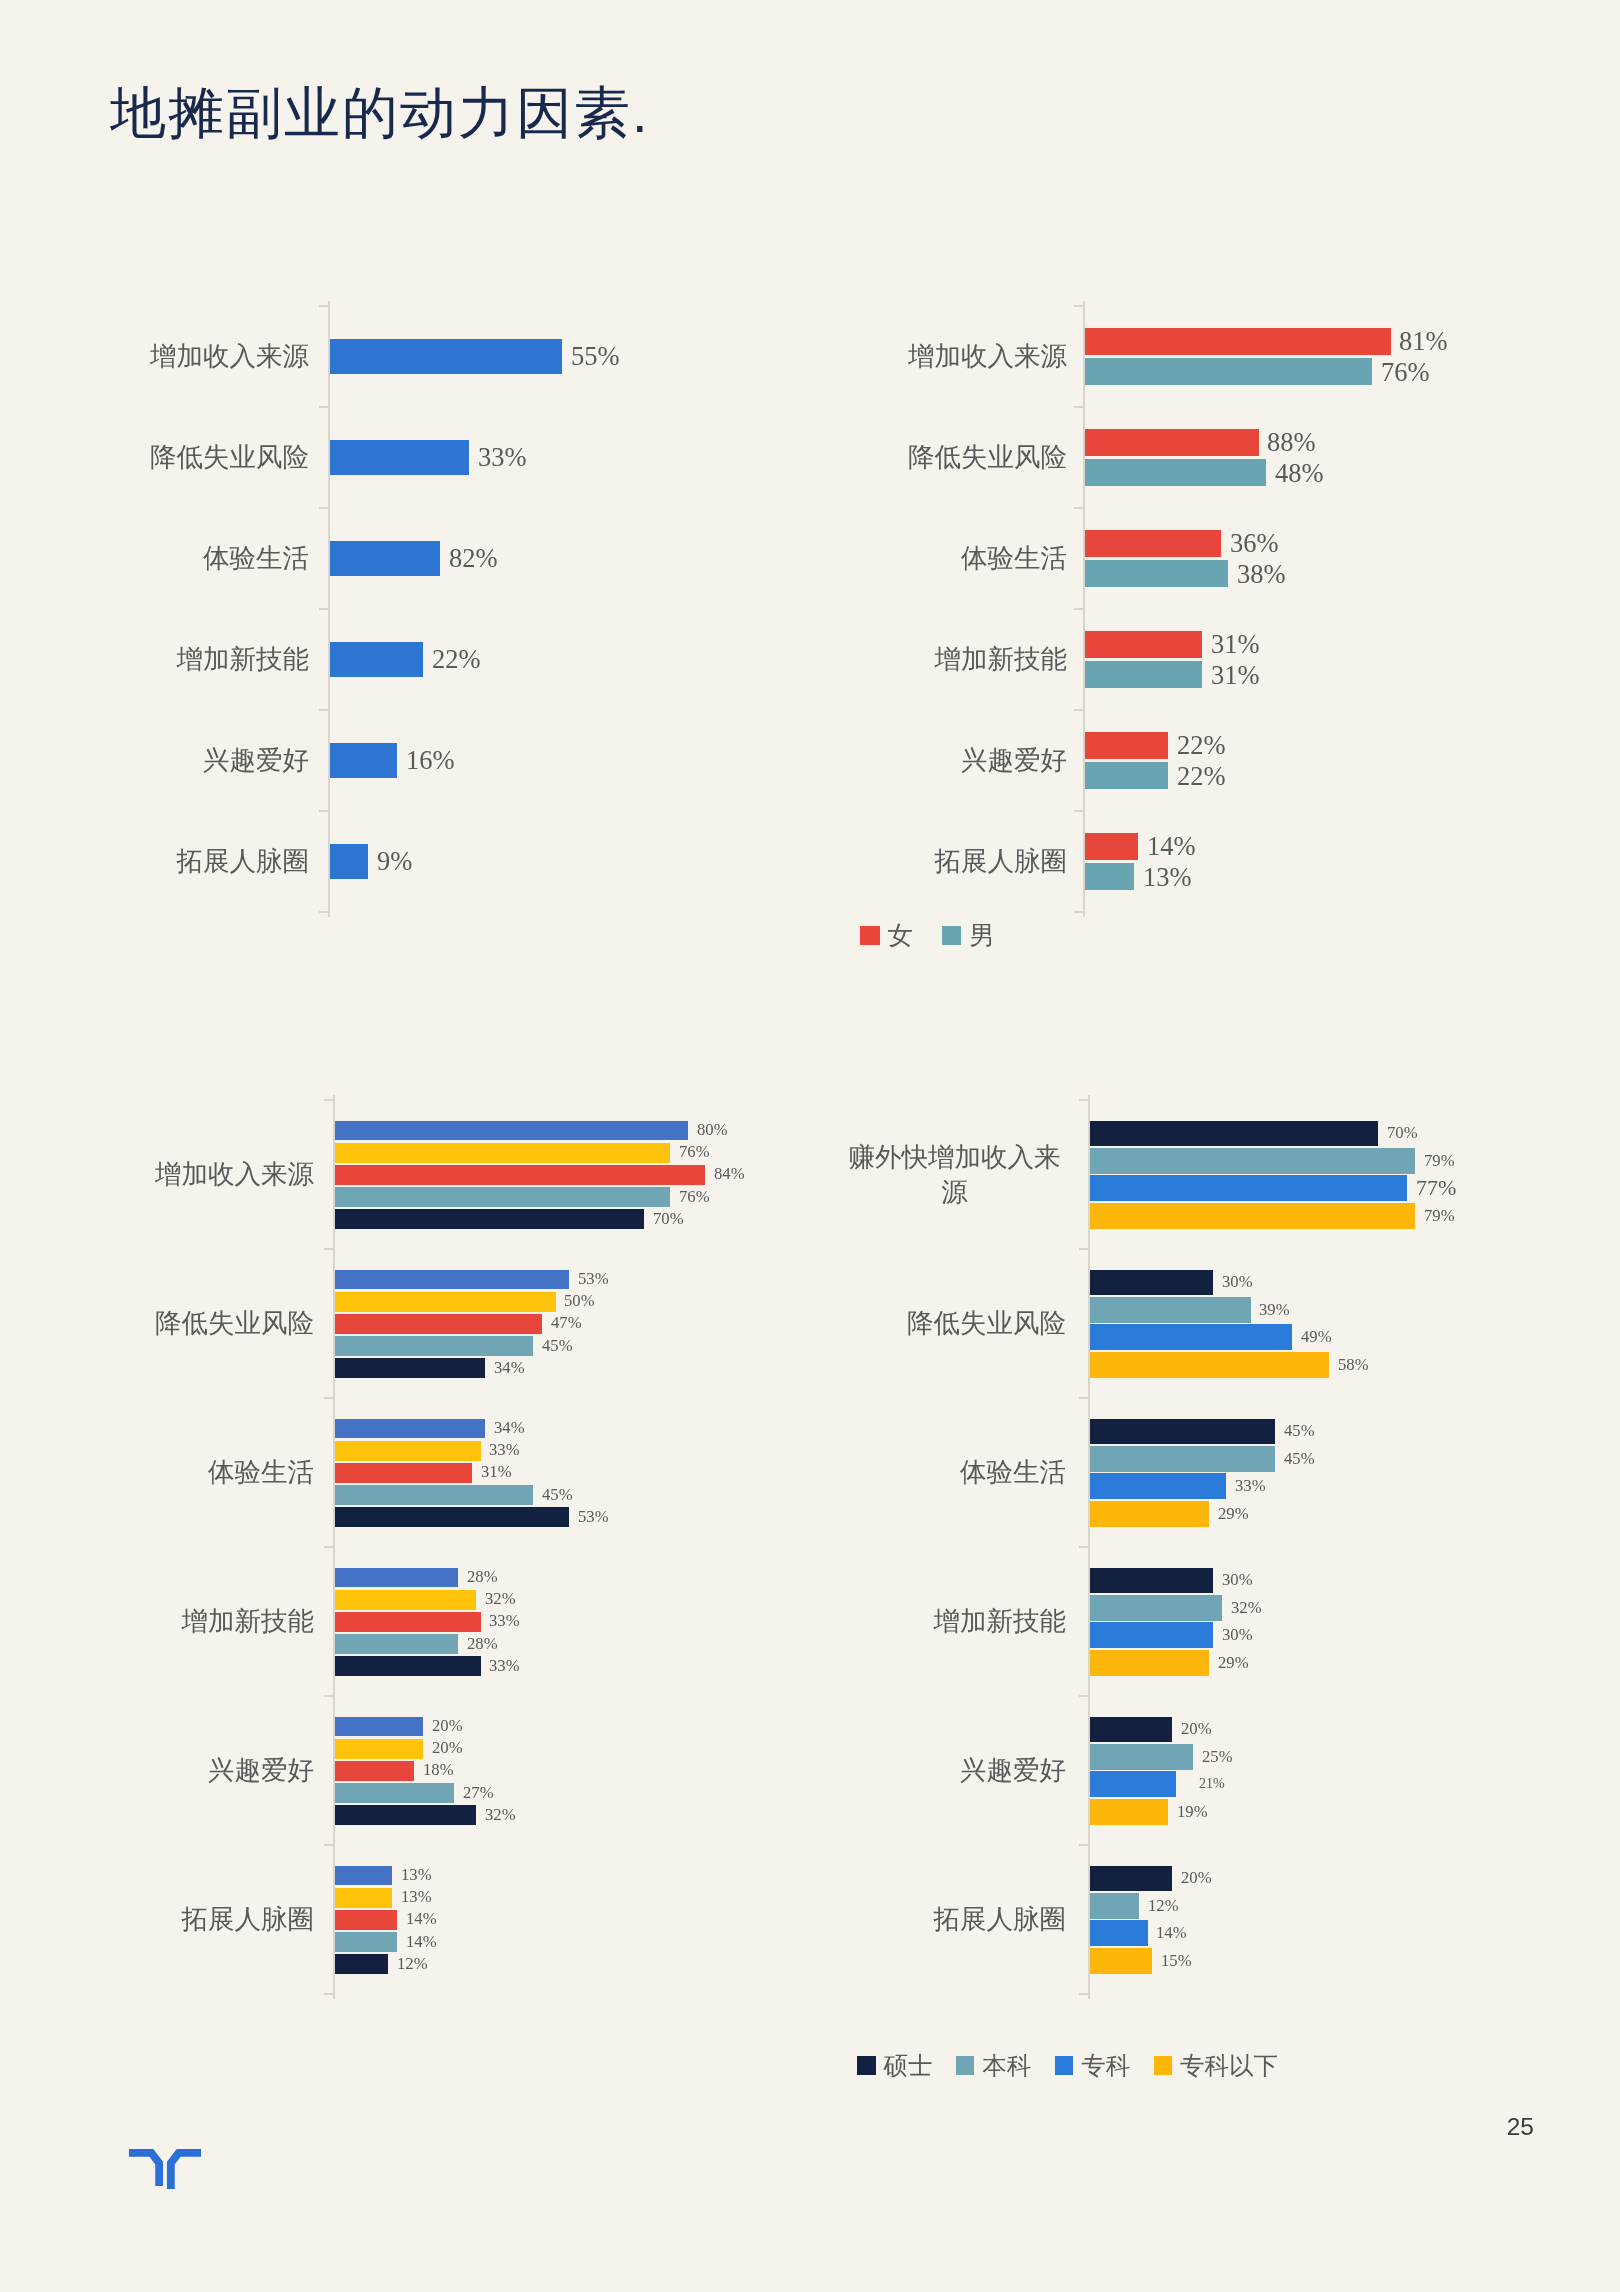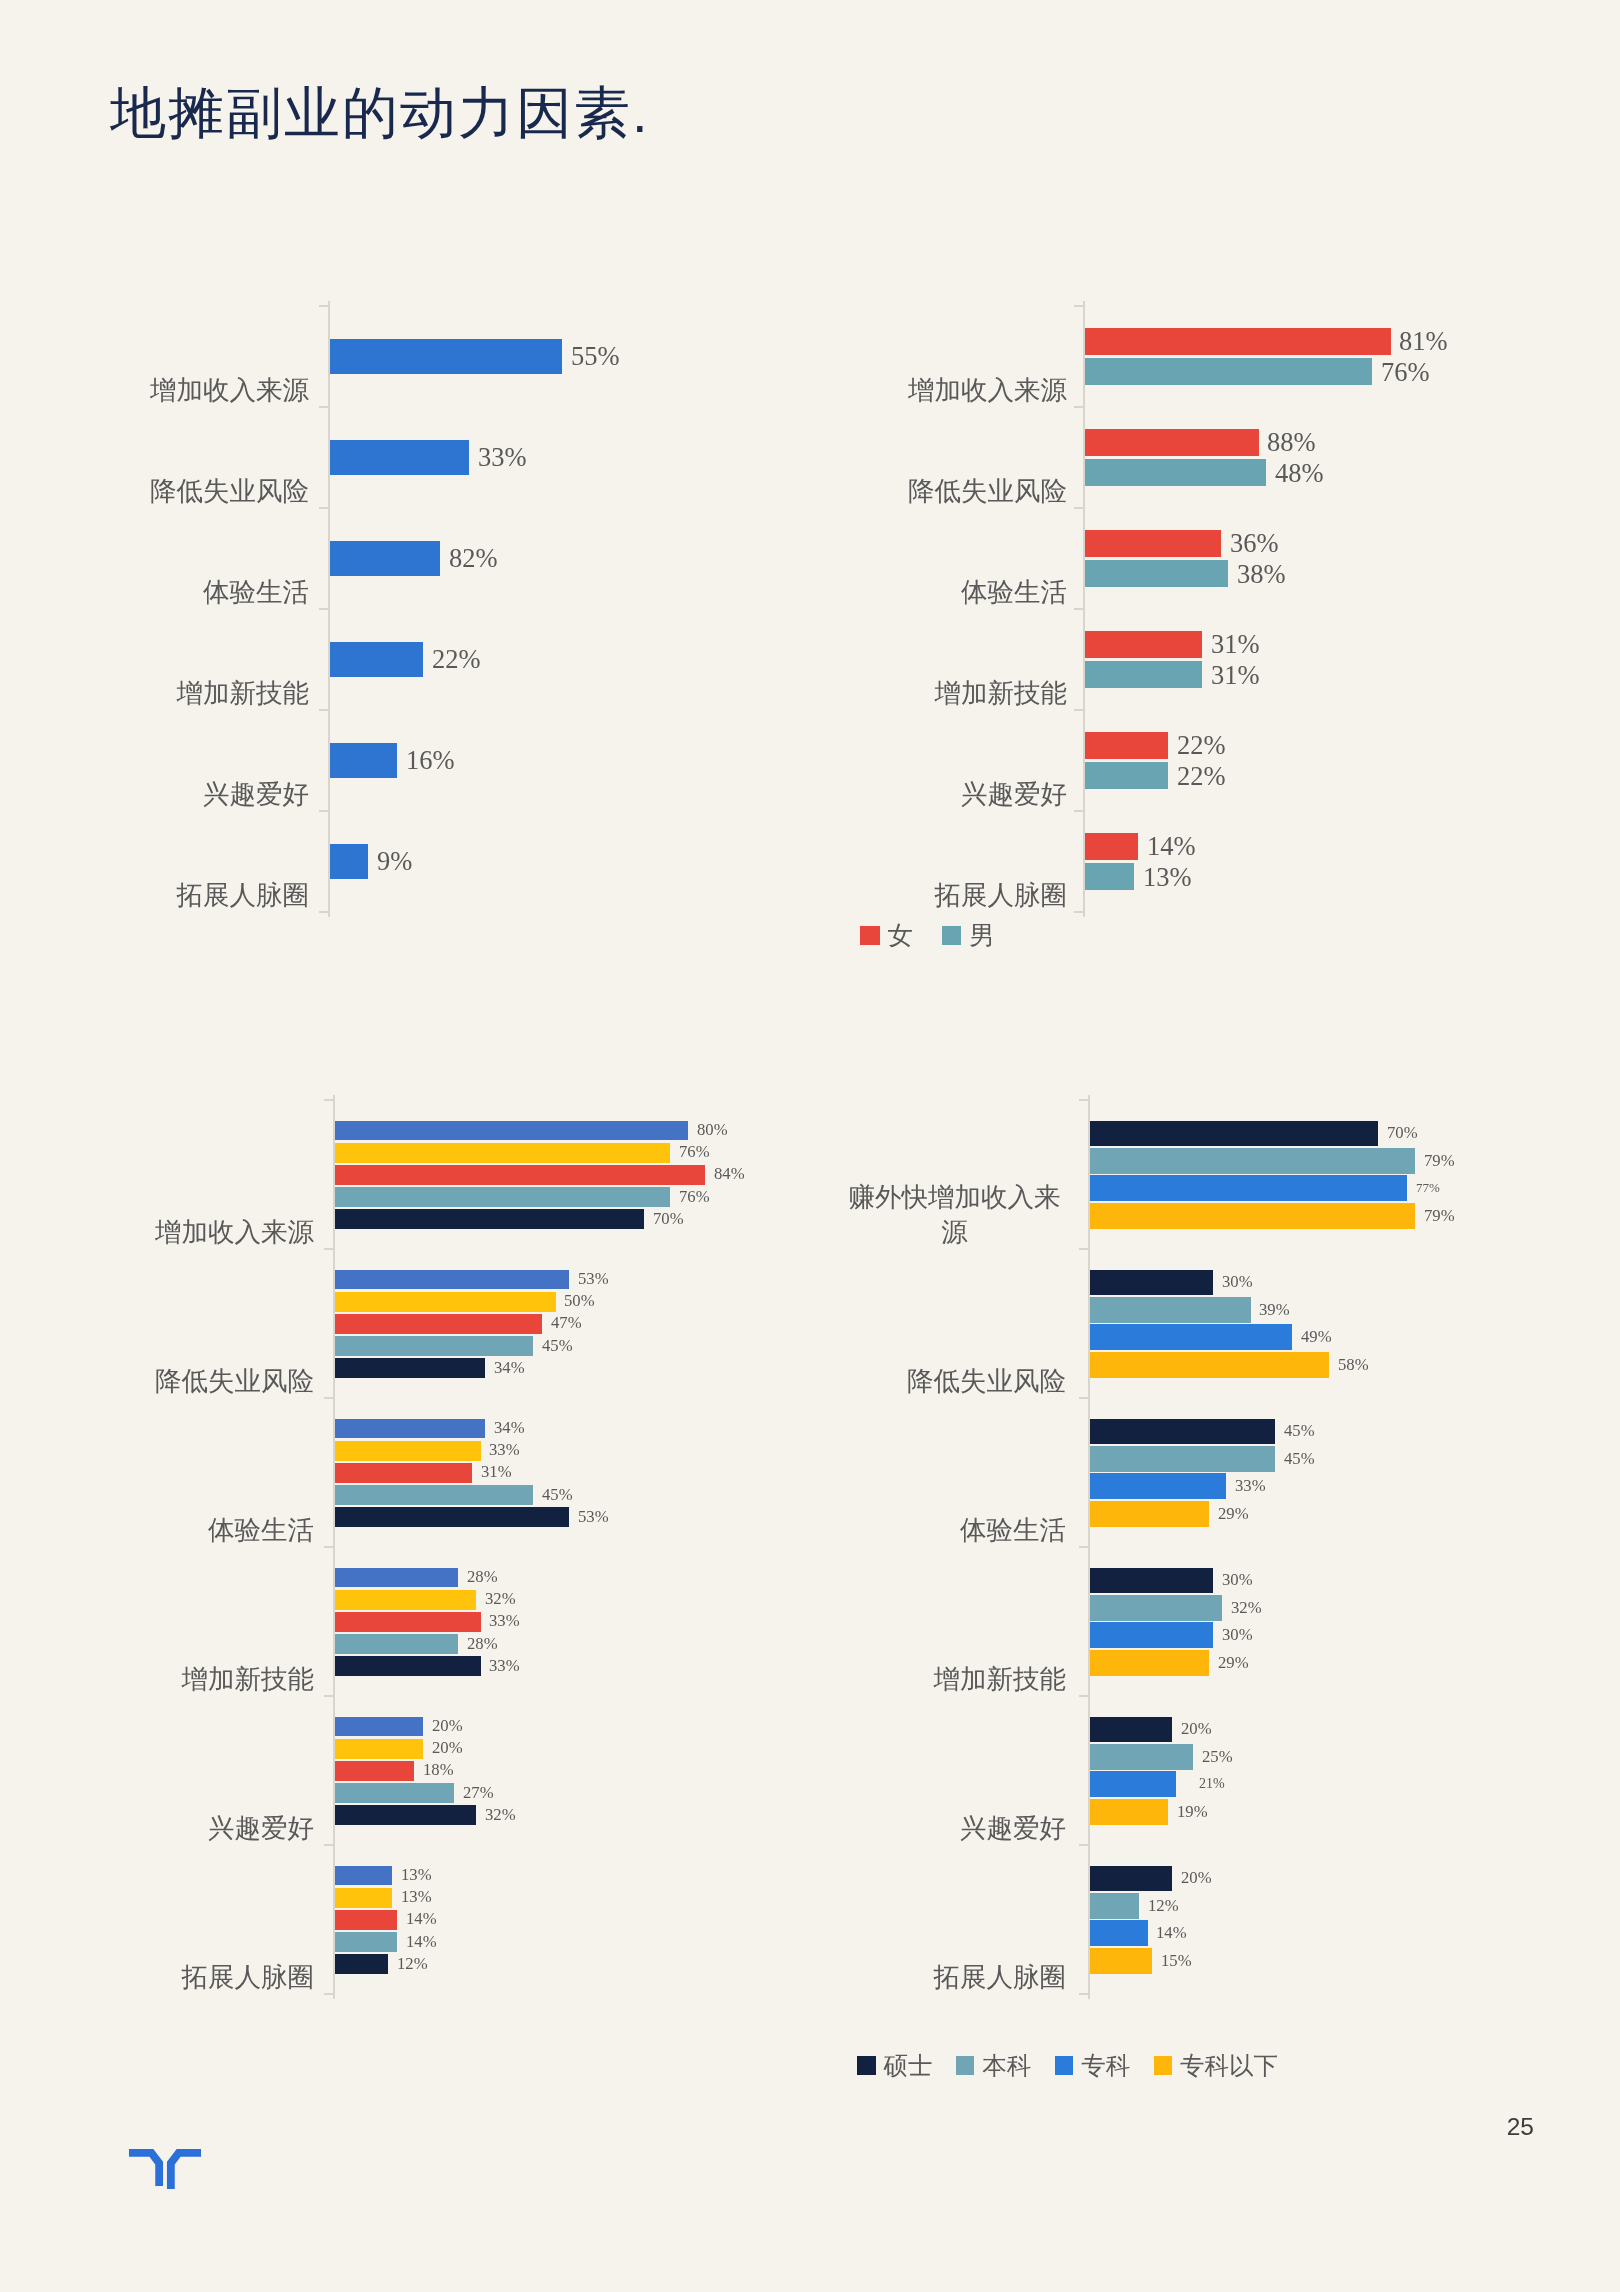--- a/index.html
+++ b/index.html
@@ -14,21 +14,21 @@
     position:absolute;left:110px;top:76px;margin:0;
     font-size:56px;font-weight:400;letter-spacing:2px;
     color:#19294E;
   }
   .chart{position:absolute;width:725px;}
   .axis{position:absolute;width:2px;background:#D9D5CC;}
   .tick{position:absolute;width:8.8px;height:2px;background:#D9D5CC;}
   .row{position:absolute;left:0;width:100%;}
   .cat{
     position:absolute;left:0;height:100%;
-    display:flex;align-items:flex-end;justify-content:flex-end;
+    display:flex;align-items:center;justify-content:flex-end;
     color:#595959;
   }
   .cat span{text-align:center;line-height:1.3;}
   .bar{position:absolute;}
   .val{
     position:absolute;transform:translateY(-50%);
     color:#595959;white-space:nowrap;
     font-family:"Liberation Serif","DejaVu Serif",serif;
   }
   .legend{position:absolute;display:flex;align-items:center;color:#595959;}
@@ -274,21 +274,21 @@
       <div class="tick" style="left: 236px; top: 893px; background: rgb(217, 213, 204);"></div>
       <div class="row" style="top: 0px; height: 149px;">
         <div class="cat" style="width: 223px; font-size: 26.5px; color: rgb(89, 89, 89);">
           <span style="max-width: 225px;">赚外快增加收入来源</span>
         </div>
         <div class="bar" style="top: 20.6px; left: 247px; width: 288px; height: 25.5px; background: rgb(19, 33, 64);"></div>
         <div class="val" style="left: 544px; top: 33px; font-size: 16.7px; color: rgb(89, 89, 89);">70%</div>
         <div class="bar" style="top: 48px; left: 247px; width: 325px; height: 25.5px; background: rgb(111, 165, 181);"></div>
         <div class="val" style="left: 581px; top: 61px; font-size: 16.7px; color: rgb(89, 89, 89);">79%</div>
         <div class="bar" style="top: 75px; left: 247px; width: 317px; height: 25.5px; background: rgb(43, 123, 218);"></div>
-        <div class="val" style="left: 573px; top: 88px; font-size: 13px; color: rgb(89, 89, 89);">77%</div>
+        <div class="val" style="left: 573px; top: 88px; font-size: 22px; color: rgb(89, 89, 89);">77%</div>
         <div class="bar" style="top: 103px; left: 247px; width: 325px; height: 25.5px; background: rgb(255, 182, 11);"></div>
         <div class="val" style="left: 581px; top: 116px; font-size: 16.7px; color: rgb(89, 89, 89);">79%</div>
       </div>
       <div class="row" style="top: 149px; height: 149px;">
         <div class="cat" style="width: 223px; font-size: 26.5px; color: rgb(89, 89, 89);">
           <span style="max-width: 225px;">降低失业风险</span>
         </div>
         <div class="bar" style="top: 20.6px; left: 247px; width: 123px; height: 25.5px; background: rgb(19, 33, 64);"></div>
         <div class="val" style="left: 379px; top: 33px; font-size: 16.7px; color: rgb(89, 89, 89);">30%</div>
         <div class="bar" style="top: 48px; left: 247px; width: 161px; height: 25.5px; background: rgb(111, 165, 181);"></div>

